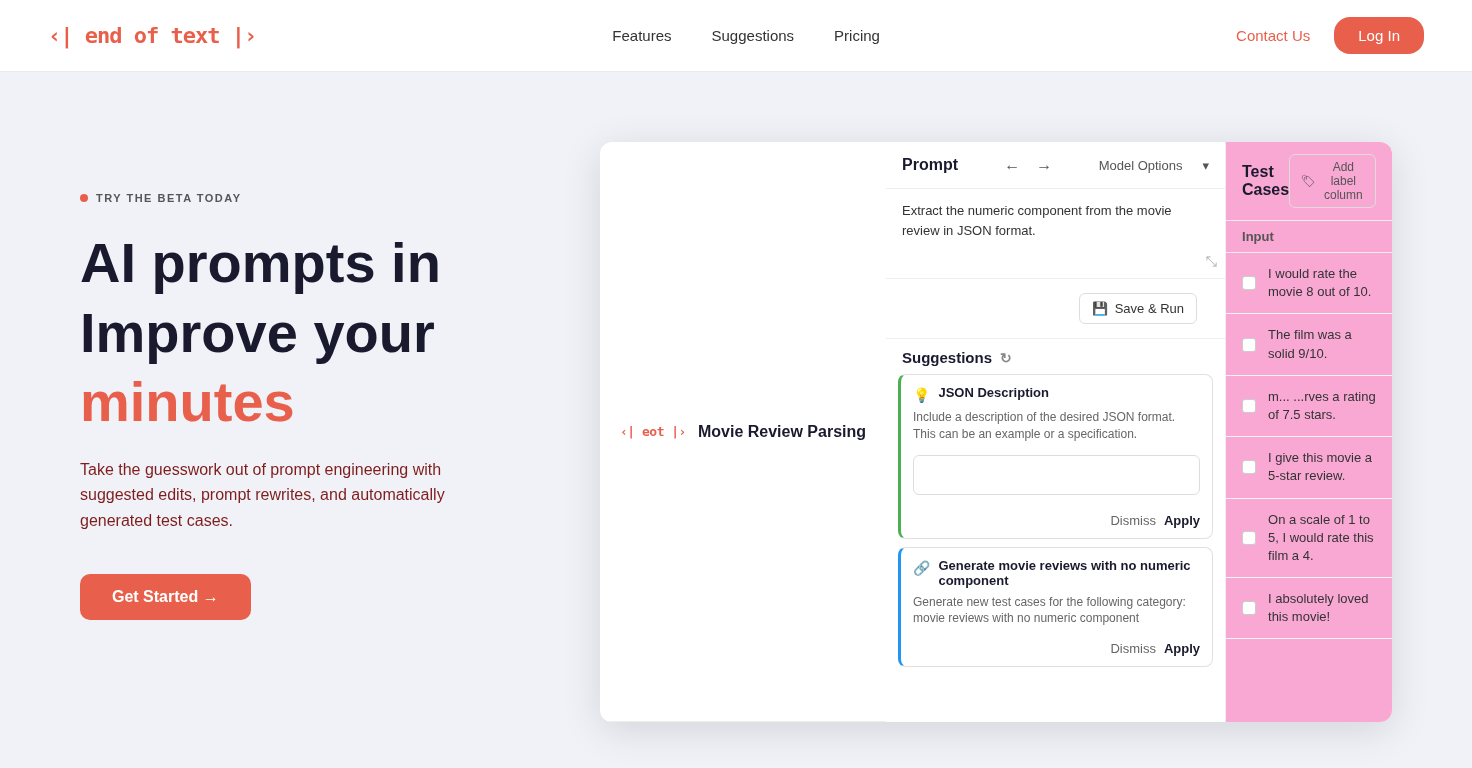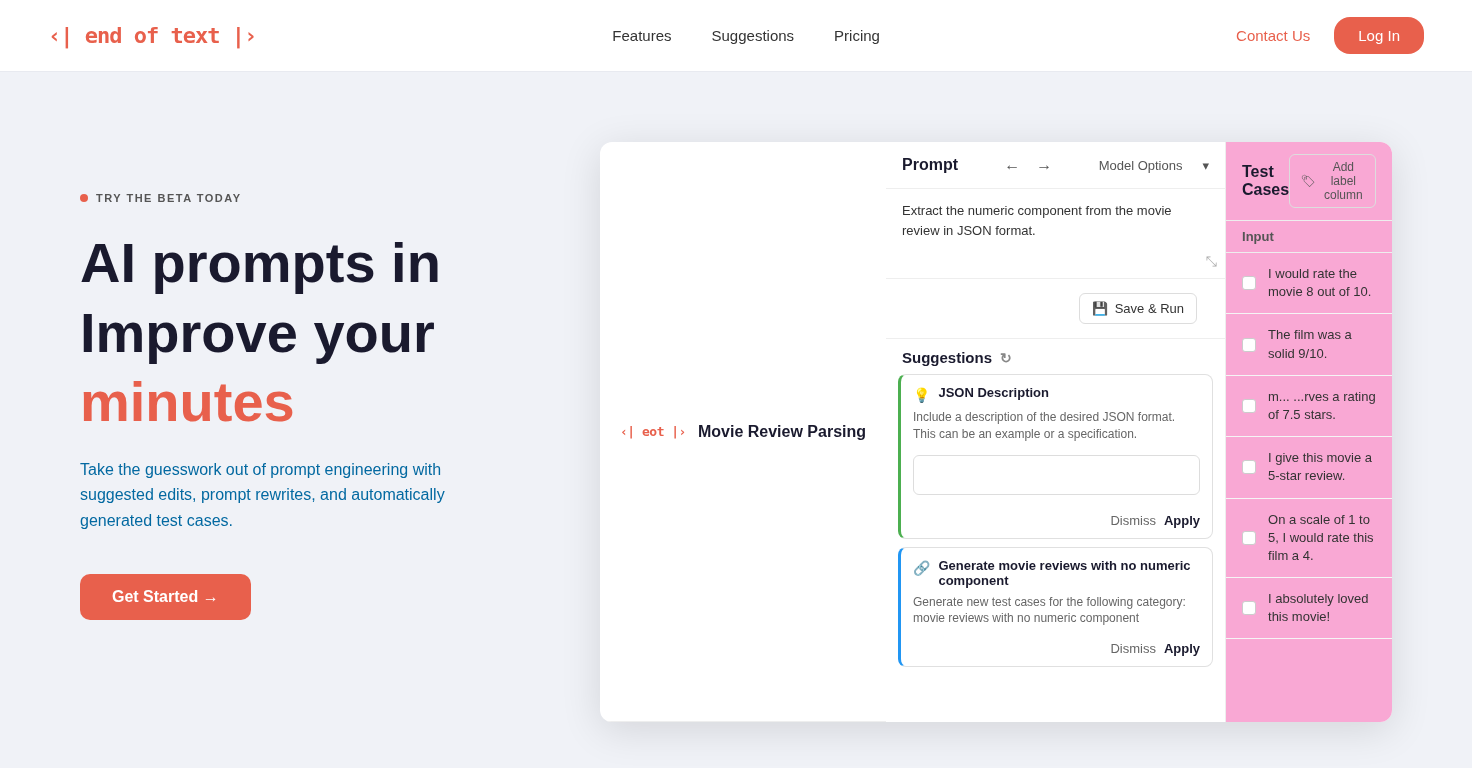--- a/index.html
+++ b/index.html
@@ -89,21 +89,21 @@
       margin-bottom: 8px;
     }
     .hero-title-accent {
       color: #e8604c;
       font-size: 56px;
       font-weight: 800;
       line-height: 1.1;
     }
     .hero-subtitle {
       font-size: 16px;
-      color: #0369a1;
+      color: #7f1d1d;
       line-height: 1.6;
       margin-top: 24px;
       margin-bottom: 40px;
       max-width: 420px;
     }
     .get-started-btn {
       background: #e8604c;
       color: #fff;
       border: none;
       border-radius: 10px;

